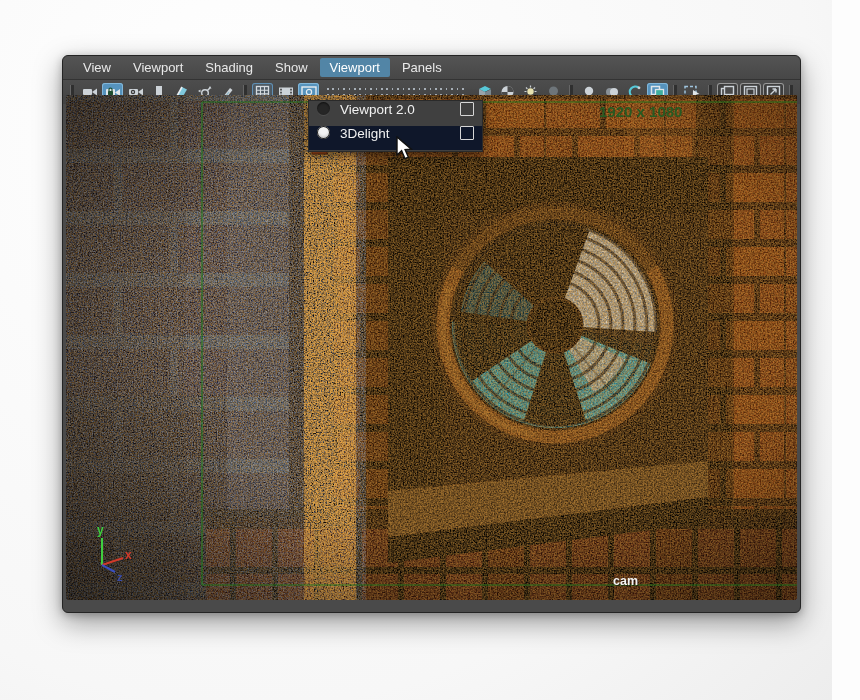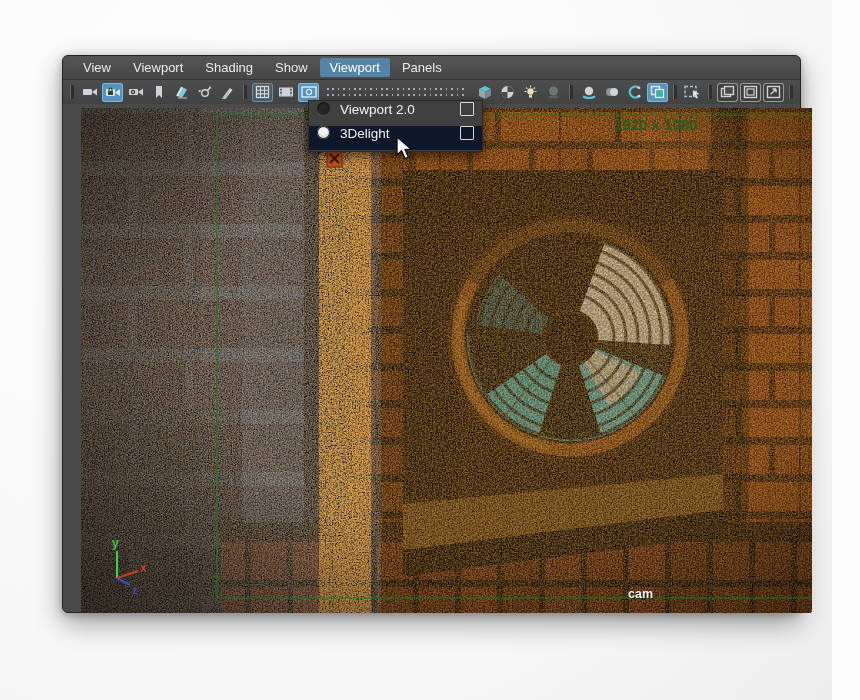--- a/index.html
+++ b/index.html
@@ -21,22 +21,22 @@
   .tbtn.on{background:#5693bd;box-shadow:inset 0 0 0 1px #82b6d8;}
   .tbtn.boxed{box-shadow:inset 0 0 0 1px #5f8fb4;background:rgba(90,140,180,.25);}
   .tbtn.framed{box-shadow:inset 0 0 0 1px #9a9a9a;background:#3e3e3e;}
   .tsep{width:3px;height:14px;background:#2f2f2f;border-left:1px solid #666;margin:0 3px;flex:0 0 auto;}
   .tstretch{flex:1 1 auto;height:8px;margin:0 6px;
     background:
       repeating-linear-gradient(90deg, rgba(200,210,220,.75) 0 1.6px, transparent 1.6px 5.4px) top/100% 2px no-repeat,
       repeating-linear-gradient(90deg, rgba(200,210,220,.75) 0 1.6px, transparent 1.6px 5.4px) bottom/100% 2px no-repeat;}
   .tbtn svg{display:block;}
   
-  .vframe{position:absolute;left:3px;top:52px;width:731px;height:505px;background:#0d0a0d;
-    border-radius:0 0 4px 4px;overflow:hidden;margin-left:15px;}
+  .vframe{position:absolute;left:3px;top:39px;width:731px;height:505px;background:#0d0a0d;
+    border-radius:0 0 4px 4px;overflow:hidden;}
   .vframe svg{display:block;}
   
   .ddmenu{position:absolute;left:245px;top:44px;width:173px;background:#404040;
     border:1px solid #2a2a2a;box-shadow:0 4px 10px rgba(0,0,0,.55);z-index:30;padding:1px 0;}
   .dditem{height:24px;display:flex;padding:0 8px;gap:10px;}
   .dditem.hl{background:#0f172a;}
   .ddradio{width:13px;height:13px;border-radius:50%;background:#262626;
     box-shadow:inset 0 1px 2px rgba(0,0,0,.6),0 1px 0 rgba(255,255,255,.08);flex:0 0 auto;}
   .ddradio.sel{background:#f4f4f4;box-shadow:inset 0 0 0 1px #1c1c1c,inset 0 -2px 3px rgba(0,0,0,.25);}
   .ddlabel{color:#f1f1f1;font-size:13.5px;flex:1 1 auto;}

